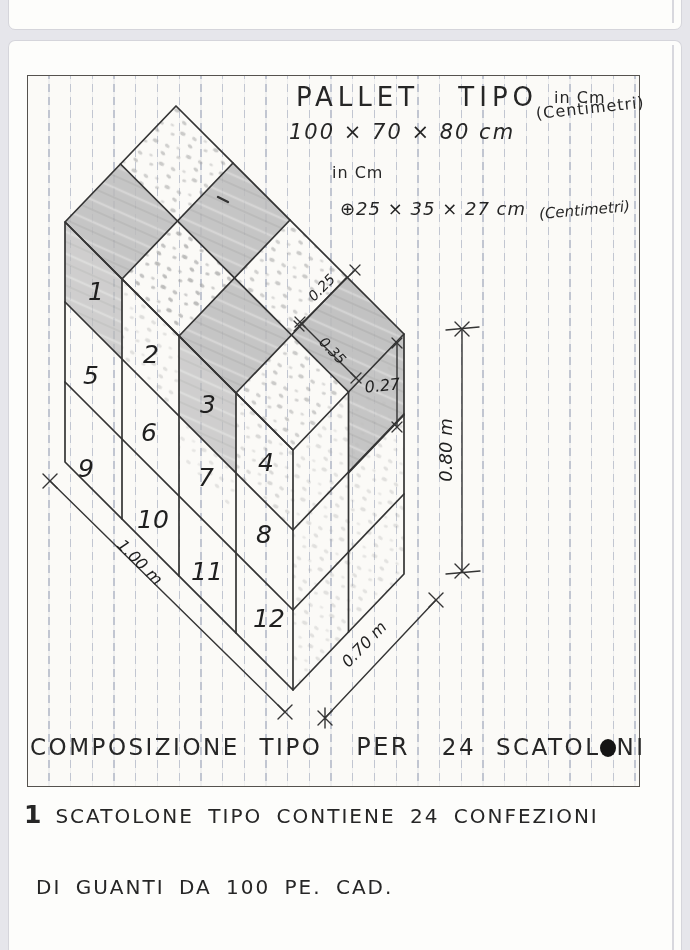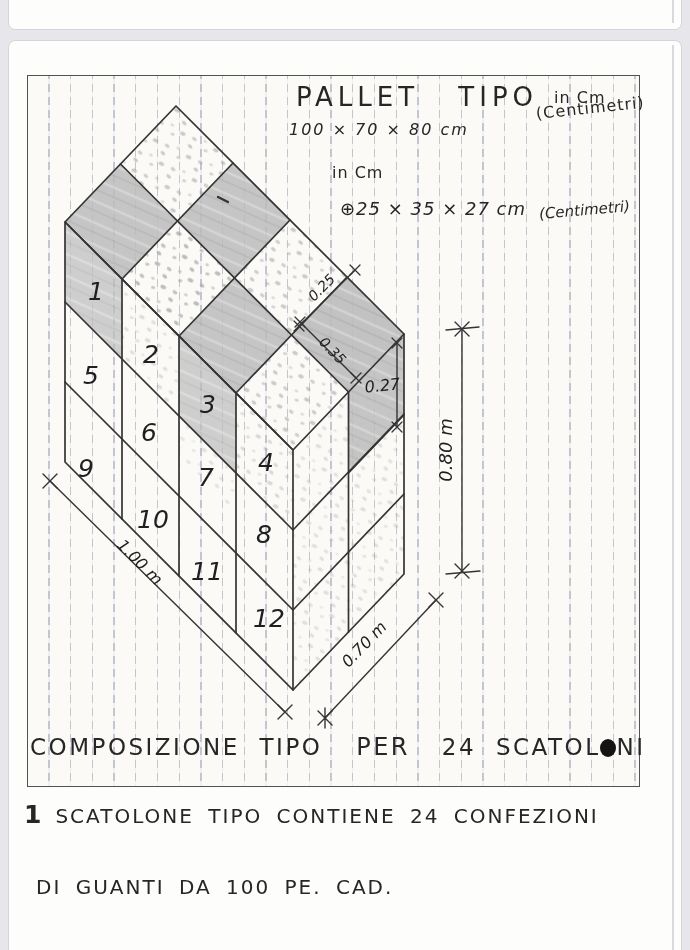--- a/index.html
+++ b/index.html
@@ -23,21 +23,21 @@
     background-color:#fbfaf7;
     background-image:
       repeating-linear-gradient(0deg, rgba(251,250,247,.8) 0 5px, rgba(251,250,247,0) 5px 13px),
       repeating-linear-gradient(90deg, rgba(0,0,0,0) 0 20.4px, rgba(146,155,178,.55) 20.4px 21.7px);
   }
   .hand{position:absolute;color:#262626;white-space:nowrap;}
   .row{display:flex;align-items:center;}
   .t-pallet{font-size:26px;letter-spacing:5px;word-spacing:26px;}
   .t-unit{font-size:16px;letter-spacing:1px;margin-left:16px;}
   .t-note{font-size:16px;letter-spacing:1px;transform:rotate(-6deg);transform-origin:left center;}
-  .t-dims{font-size:16px;font-style:italic;letter-spacing:2px;}
+  .t-dims{font-size:21px;font-style:italic;letter-spacing:2px;}
   .t-box{font-size:21px;letter-spacing:3px;}
   .t-boxdims{font-size:18px;font-style:italic;letter-spacing:1px;text-align:center;}
   .t-note2{display:inline-block;font-size:15px;font-style:italic;margin-left:8px;transform:rotate(-5deg);}
   .caption{font-size:23px;letter-spacing:2.5px;word-spacing:10px;}
   .caption .emph{font-weight:normal;font-size:24px;}
   .blot{
     display:inline-block;width:16px;height:18px;background:#141414;border-radius:50%;
     color:transparent;vertical-align:-2px;overflow:hidden;
   }
   .note-line{font-size:20px;letter-spacing:2px;word-spacing:6px;}

